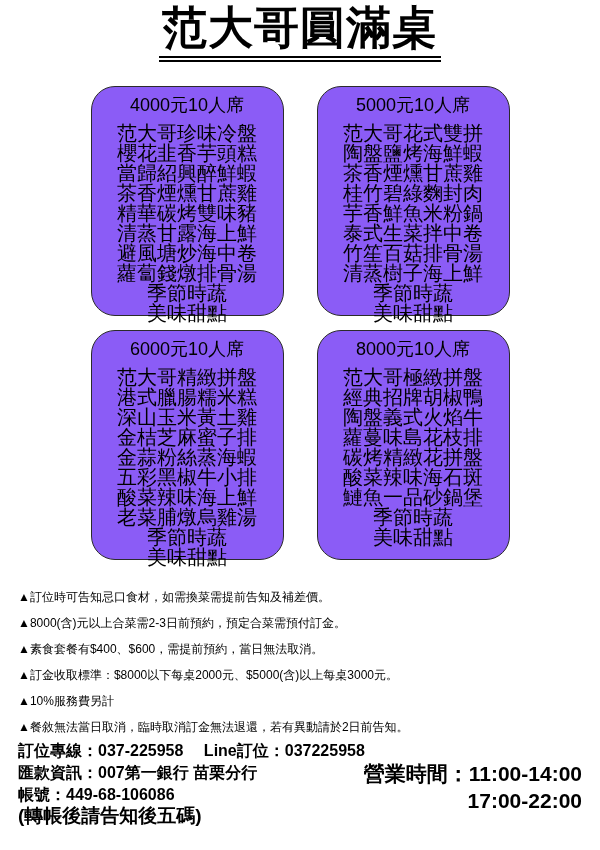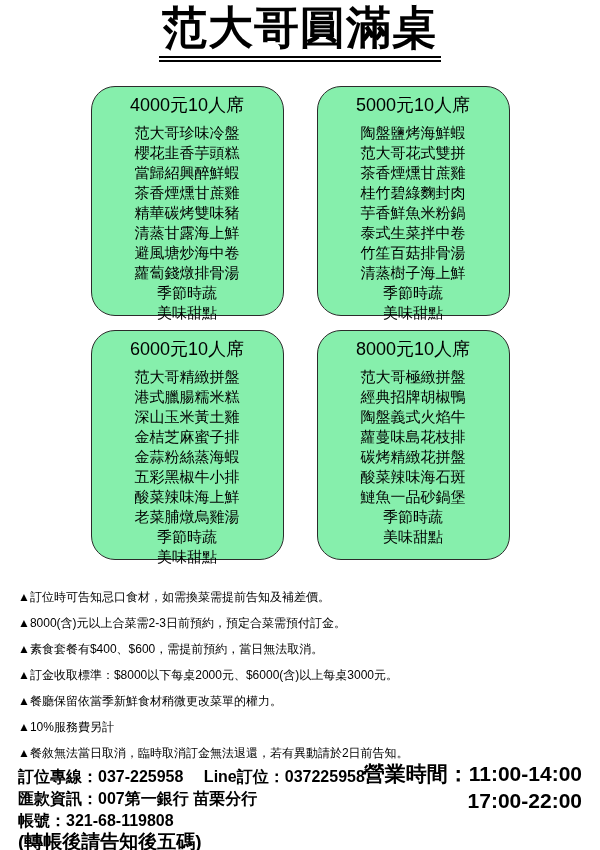--- a/index.html
+++ b/index.html
@@ -20,24 +20,24 @@
 
   .menu-grid{
     display:grid;grid-template-columns:193px 193px;
     column-gap:33px;row-gap:14px;justify-content:center;
     margin-top:24px;
   }
   .menu-box{
     box-sizing:border-box;height:230px;
     border:1.5px solid #2b2b2b;border-radius:24px;
     text-align:center;padding:7px 4px 8px 4px;
-    background:#86efac;
+    background:#8b5cf6;
   }
   .menu-heading{font-size:18px;line-height:22px;margin:0 0 7px 0;}
-  .menu-item{font-size:15px;line-height:20px;white-space:nowrap;}
+  .menu-item{font-size:20px;line-height:20px;white-space:nowrap;}
 
   .notes{margin:24px 0 0 18px;}
   .note-line{font-size:12px;line-height:26px;white-space:nowrap;}
 
   .contact{margin:0 0 0 18px;font-size:16px;font-weight:bold;}
   .contact .contact-line{line-height:22px;white-space:nowrap;}
   .contact .small{font-size:19px;line-height:19px;}
 
   .hours{
     position:absolute;top:760px;right:18px;
@@ -63,22 +63,22 @@
         <div class="menu-item">茶香煙燻甘蔗雞</div>
         <div class="menu-item">精華碳烤雙味豬</div>
         <div class="menu-item">清蒸甘露海上鮮</div>
         <div class="menu-item">避風塘炒海中卷</div>
         <div class="menu-item">蘿蔔錢燉排骨湯</div>
         <div class="menu-item">季節時蔬</div>
         <div class="menu-item">美味甜點</div>
       </div>
       <div class="menu-box">
         <div class="menu-heading">5000元10人席</div>
+        <div class="menu-item">范大哥花式雙拼</div>
         <div class="menu-item">陶盤鹽烤海鮮蝦</div>
-        <div class="menu-item">范大哥花式雙拼</div>
         <div class="menu-item">茶香煙燻甘蔗雞</div>
         <div class="menu-item">桂竹碧綠麴封肉</div>
         <div class="menu-item">芋香鮮魚米粉鍋</div>
         <div class="menu-item">泰式生菜拌中卷</div>
         <div class="menu-item">竹笙百菇排骨湯</div>
         <div class="menu-item">清蒸樹子海上鮮</div>
         <div class="menu-item">季節時蔬</div>
         <div class="menu-item">美味甜點</div>
       </div>
       <div class="menu-box">
@@ -105,30 +105,29 @@
         <div class="menu-item">鰱魚一品砂鍋堡</div>
         <div class="menu-item">季節時蔬</div>
         <div class="menu-item">美味甜點</div>
       </div>
     </div>
 
   <div class="notes" id="notesList">
       <div class="note-line">▲訂位時可告知忌口食材，如需換菜需提前告知及補差價。</div>
       <div class="note-line">▲8000(含)元以上合菜需2-3日前預約，預定合菜需預付訂金。</div>
       <div class="note-line">▲素食套餐有$400、$600，需提前預約，當日無法取消。</div>
-      <div class="note-line">▲訂金收取標準：$8000以下每桌2000元、$6000(含)以上每桌3000元。</div>
-      <div class="note-line">▲餐廳保留依當季新鮮食材稍微更改菜單的權力。</div>
+      <div class="note-line">▲訂金收取標準：$8000以下每桌2000元、$5000(含)以上每桌3000元。</div>
       <div class="note-line">▲10%服務費另計</div>
       <div class="note-line">▲餐敘無法當日取消，臨時取消訂金無法退還，若有異動請於2日前告知。</div>
     </div>
 
   <div class="contact">
     <div class="contact-line">訂位專線：037-225958　 Line訂位：037225958</div>
     <div class="contact-line">匯款資訊：007第一銀行 苗栗分行</div>
-    <div class="contact-line">帳號：321-68-119808</div>
+    <div class="contact-line">帳號：449-68-106086</div>
     <div class="contact-line small">(轉帳後請告知後五碼)</div>
   </div>
 
   <div class="hours">
     <div>營業時間：11:00-14:00</div>
     <div>17:00-22:00</div>
   </div>
 
 </div>
 

